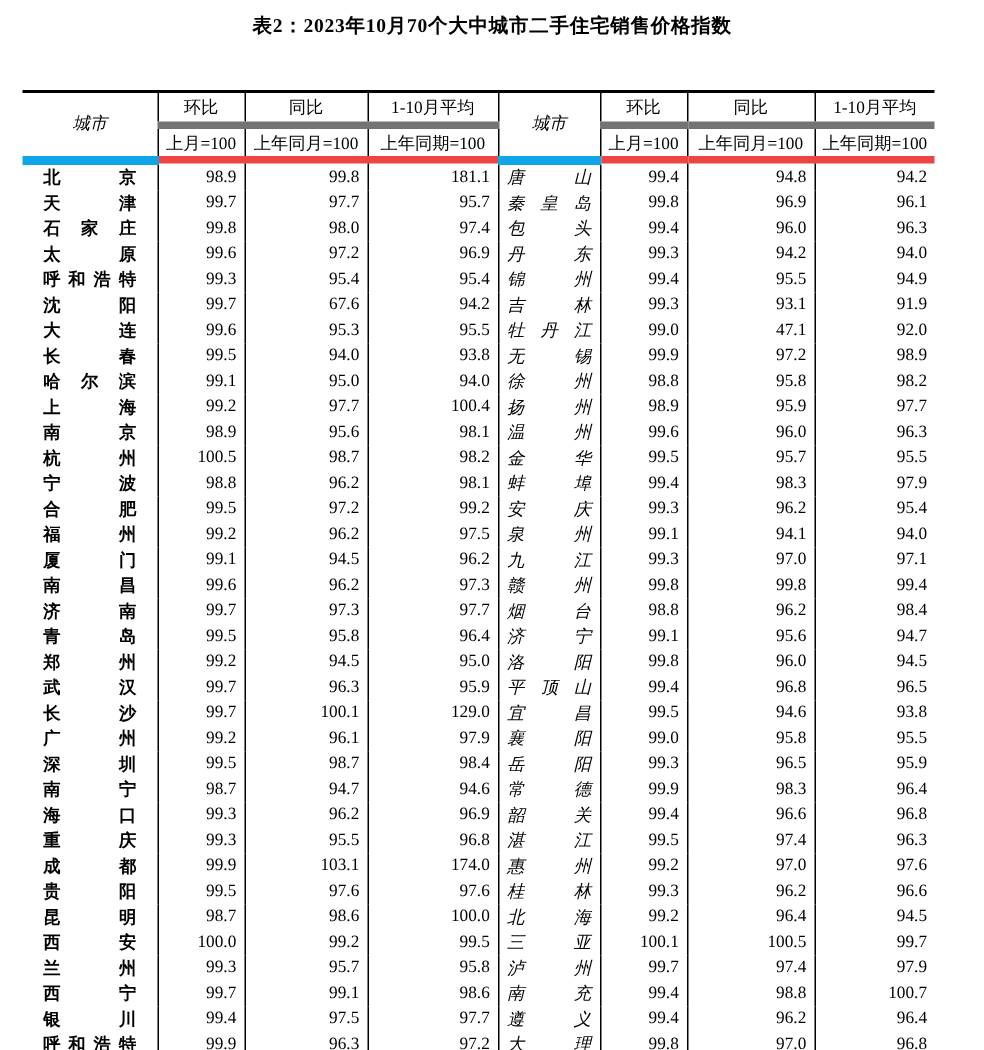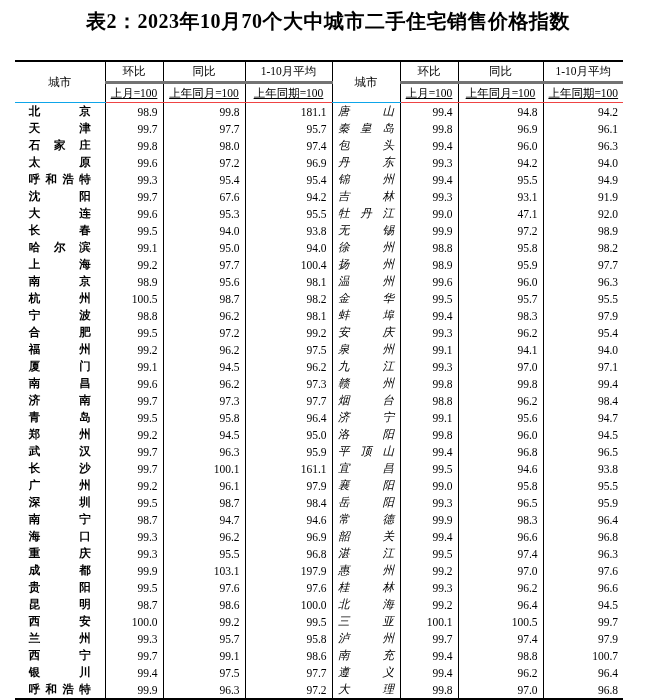--- a/index.html
+++ b/index.html
@@ -15,21 +15,21 @@
     height: 700px;
     background: #ffffff;
     overflow: hidden;
   }
   .title {
     position: absolute;
     top: 8px;
     left: 0;
     width: 656px;
     text-align: center;
-    font-size: 20px;
+    font-size: 13px;
     font-weight: bold;
     letter-spacing: 0.5px;
   }
   table.price-table {
     position: absolute;
     left: 15px;
     top: 60px;
     width: 608px;
     border-collapse: collapse;
     table-layout: fixed;
@@ -46,23 +46,23 @@
   col.c-yoy-r   { width: 85px; }
   col.c-avg-r   { width: 80px; }
   th, td {
     padding: 0;
     font-weight: normal;
     white-space: nowrap;
     overflow: hidden;
   }
   thead th { text-align: center; }
   thead tr.hdr-top th { height: 19px; }
-  thead tr.hdr-sub th { height: 18px; border-bottom: 1px solid #ef4444; text-decoration: underline; }
-  th.span2 { border-bottom: 1px solid #0ea5e9; }
-  th.underlined { border-bottom: 3px solid #737373; margin-top: 48px; }
+  thead tr.hdr-sub th { height: 18px; border-bottom: 5px solid #ef4444; }
+  th.span2 { border-bottom: 6px solid #0ea5e9; font-style: italic; }
+  th.underlined { border-bottom: 5px solid #737373; margin-top: 48px; }
   .vline { border-left: 1px solid #000; }
   tbody td { height: 17px; }
   td.num-cell {
     text-align: right;
     padding-right: 5px;
     font-family: "Liberation Serif", "DejaVu Serif", serif;
   }
   td.city-cell { text-align: center; }
   .city-name {
     display: inline-block;
@@ -319,21 +319,21 @@
           <td class="vline num-cell">95.9</td>
           <td class="vline city-cell"><span class="city-name w-right">平顶山</span></td>
           <td class="vline num-cell">99.4</td>
           <td class="vline num-cell">96.8</td>
           <td class="vline num-cell">96.5</td>
         </tr>
         <tr>
           <td class="city-cell"><span class="city-name w-left">长沙</span></td>
           <td class="vline num-cell">99.7</td>
           <td class="vline num-cell">100.1</td>
-          <td class="vline num-cell">161.1</td>
+          <td class="vline num-cell">129.0</td>
           <td class="vline city-cell"><span class="city-name w-right">宜昌</span></td>
           <td class="vline num-cell">99.5</td>
           <td class="vline num-cell">94.6</td>
           <td class="vline num-cell">93.8</td>
         </tr>
         <tr>
           <td class="city-cell"><span class="city-name w-left">广州</span></td>
           <td class="vline num-cell">99.2</td>
           <td class="vline num-cell">96.1</td>
           <td class="vline num-cell">97.9</td>
@@ -379,21 +379,21 @@
           <td class="vline num-cell">96.8</td>
           <td class="vline city-cell"><span class="city-name w-right">湛江</span></td>
           <td class="vline num-cell">99.5</td>
           <td class="vline num-cell">97.4</td>
           <td class="vline num-cell">96.3</td>
         </tr>
         <tr>
           <td class="city-cell"><span class="city-name w-left">成都</span></td>
           <td class="vline num-cell">99.9</td>
           <td class="vline num-cell">103.1</td>
-          <td class="vline num-cell">197.9</td>
+          <td class="vline num-cell">174.0</td>
           <td class="vline city-cell"><span class="city-name w-right">惠州</span></td>
           <td class="vline num-cell">99.2</td>
           <td class="vline num-cell">97.0</td>
           <td class="vline num-cell">97.6</td>
         </tr>
         <tr>
           <td class="city-cell"><span class="city-name w-left">贵阳</span></td>
           <td class="vline num-cell">99.5</td>
           <td class="vline num-cell">97.6</td>
           <td class="vline num-cell">97.6</td>

